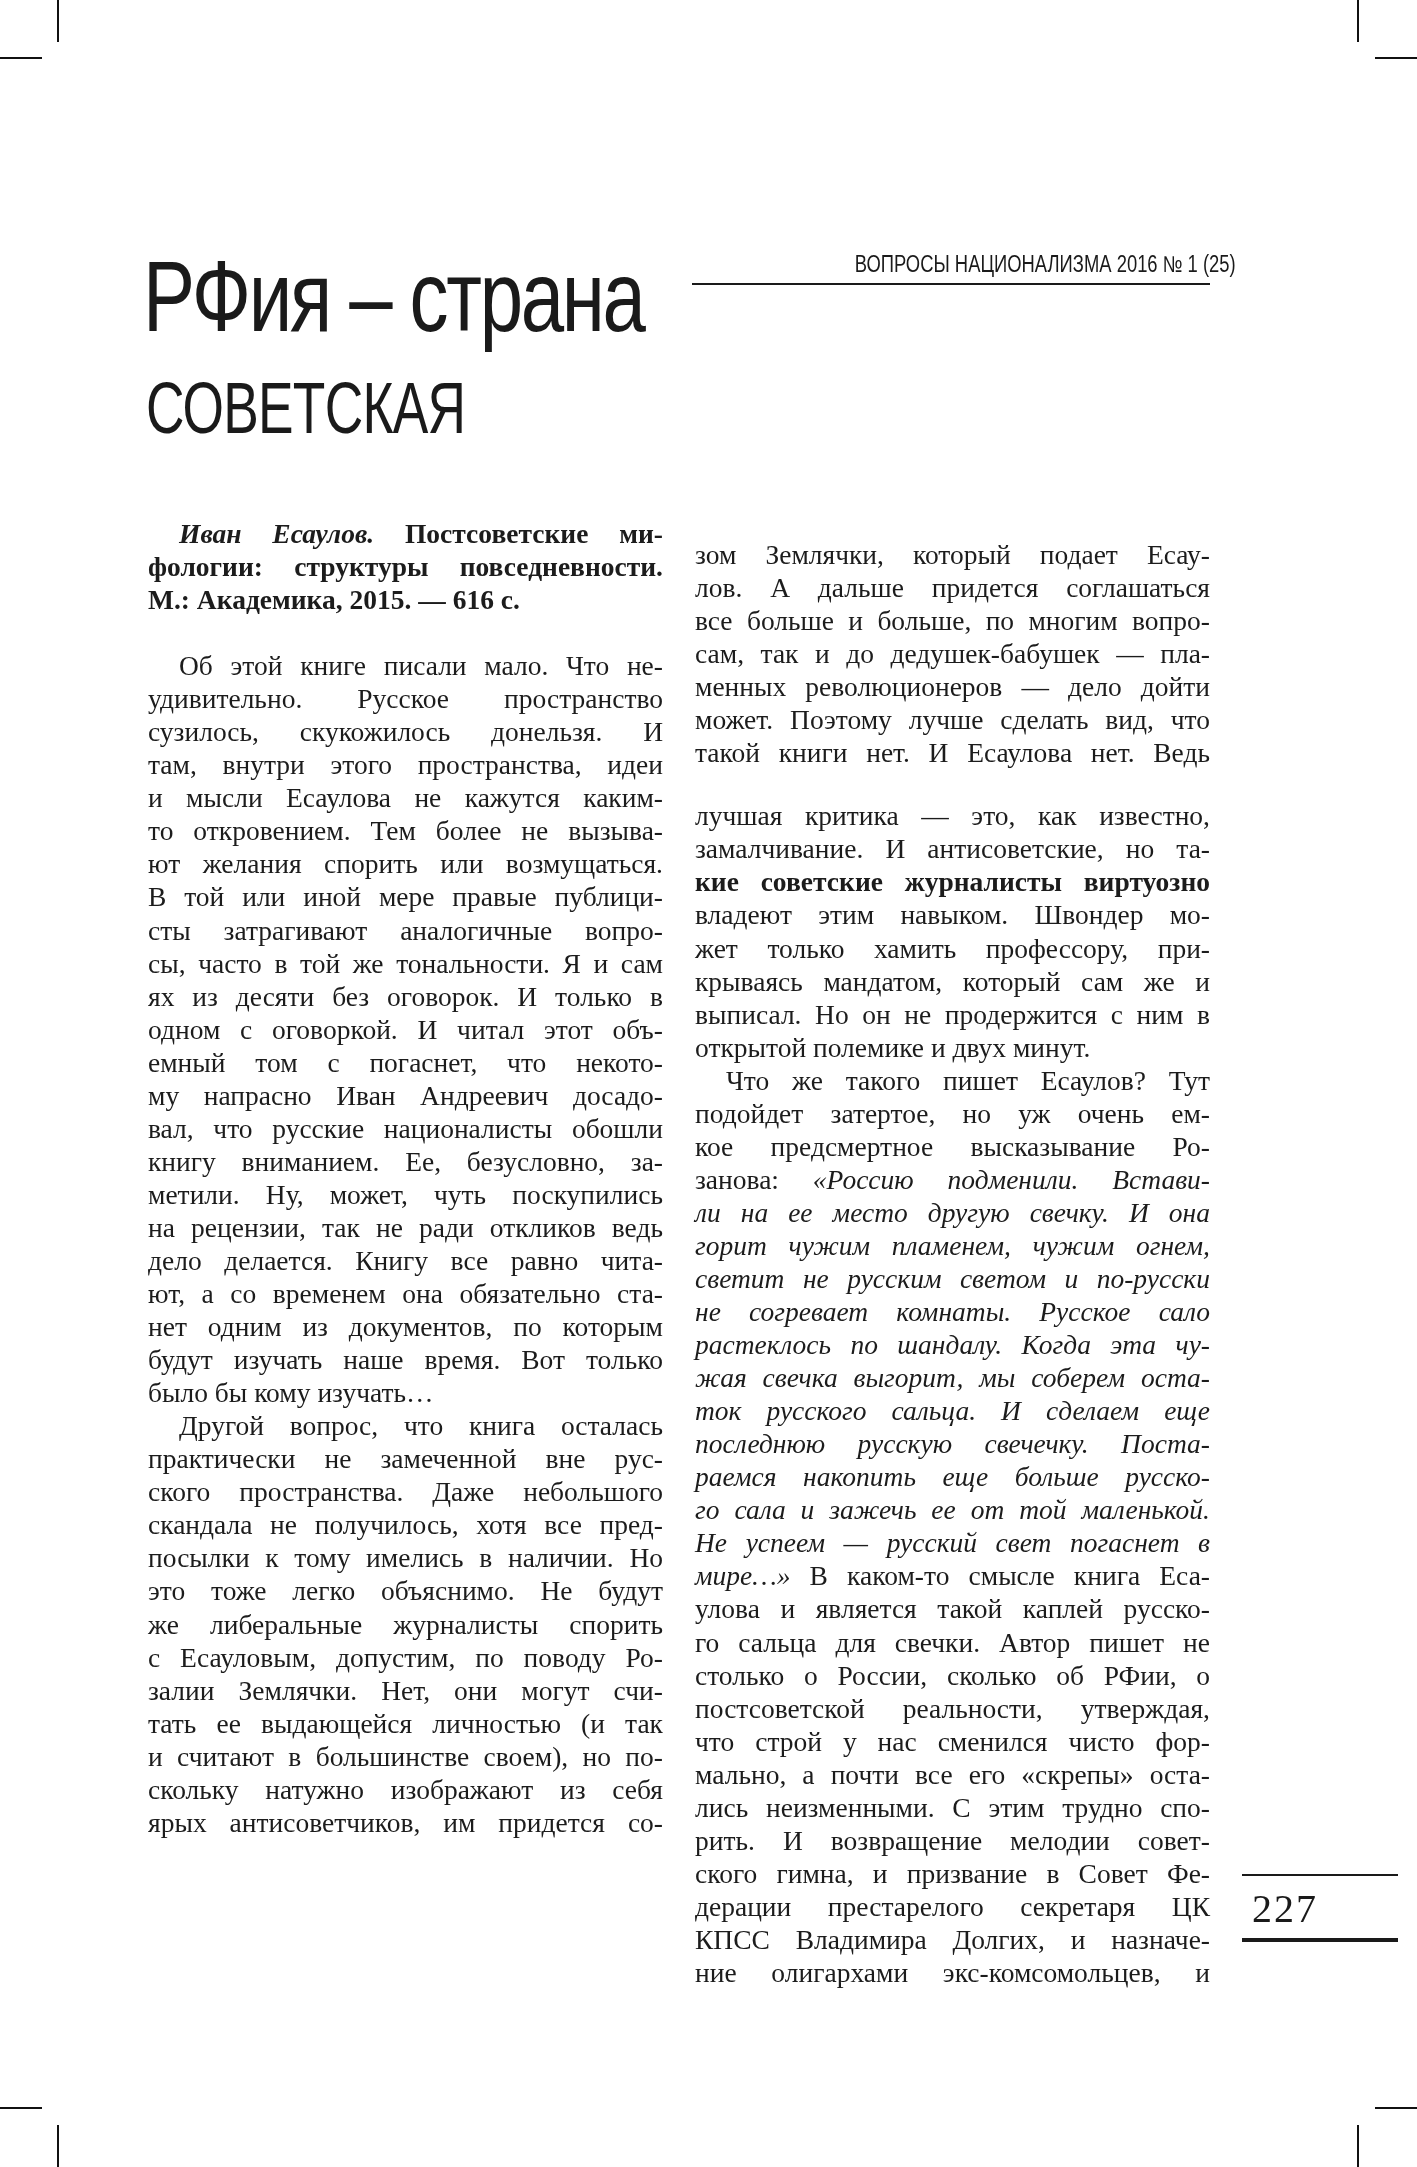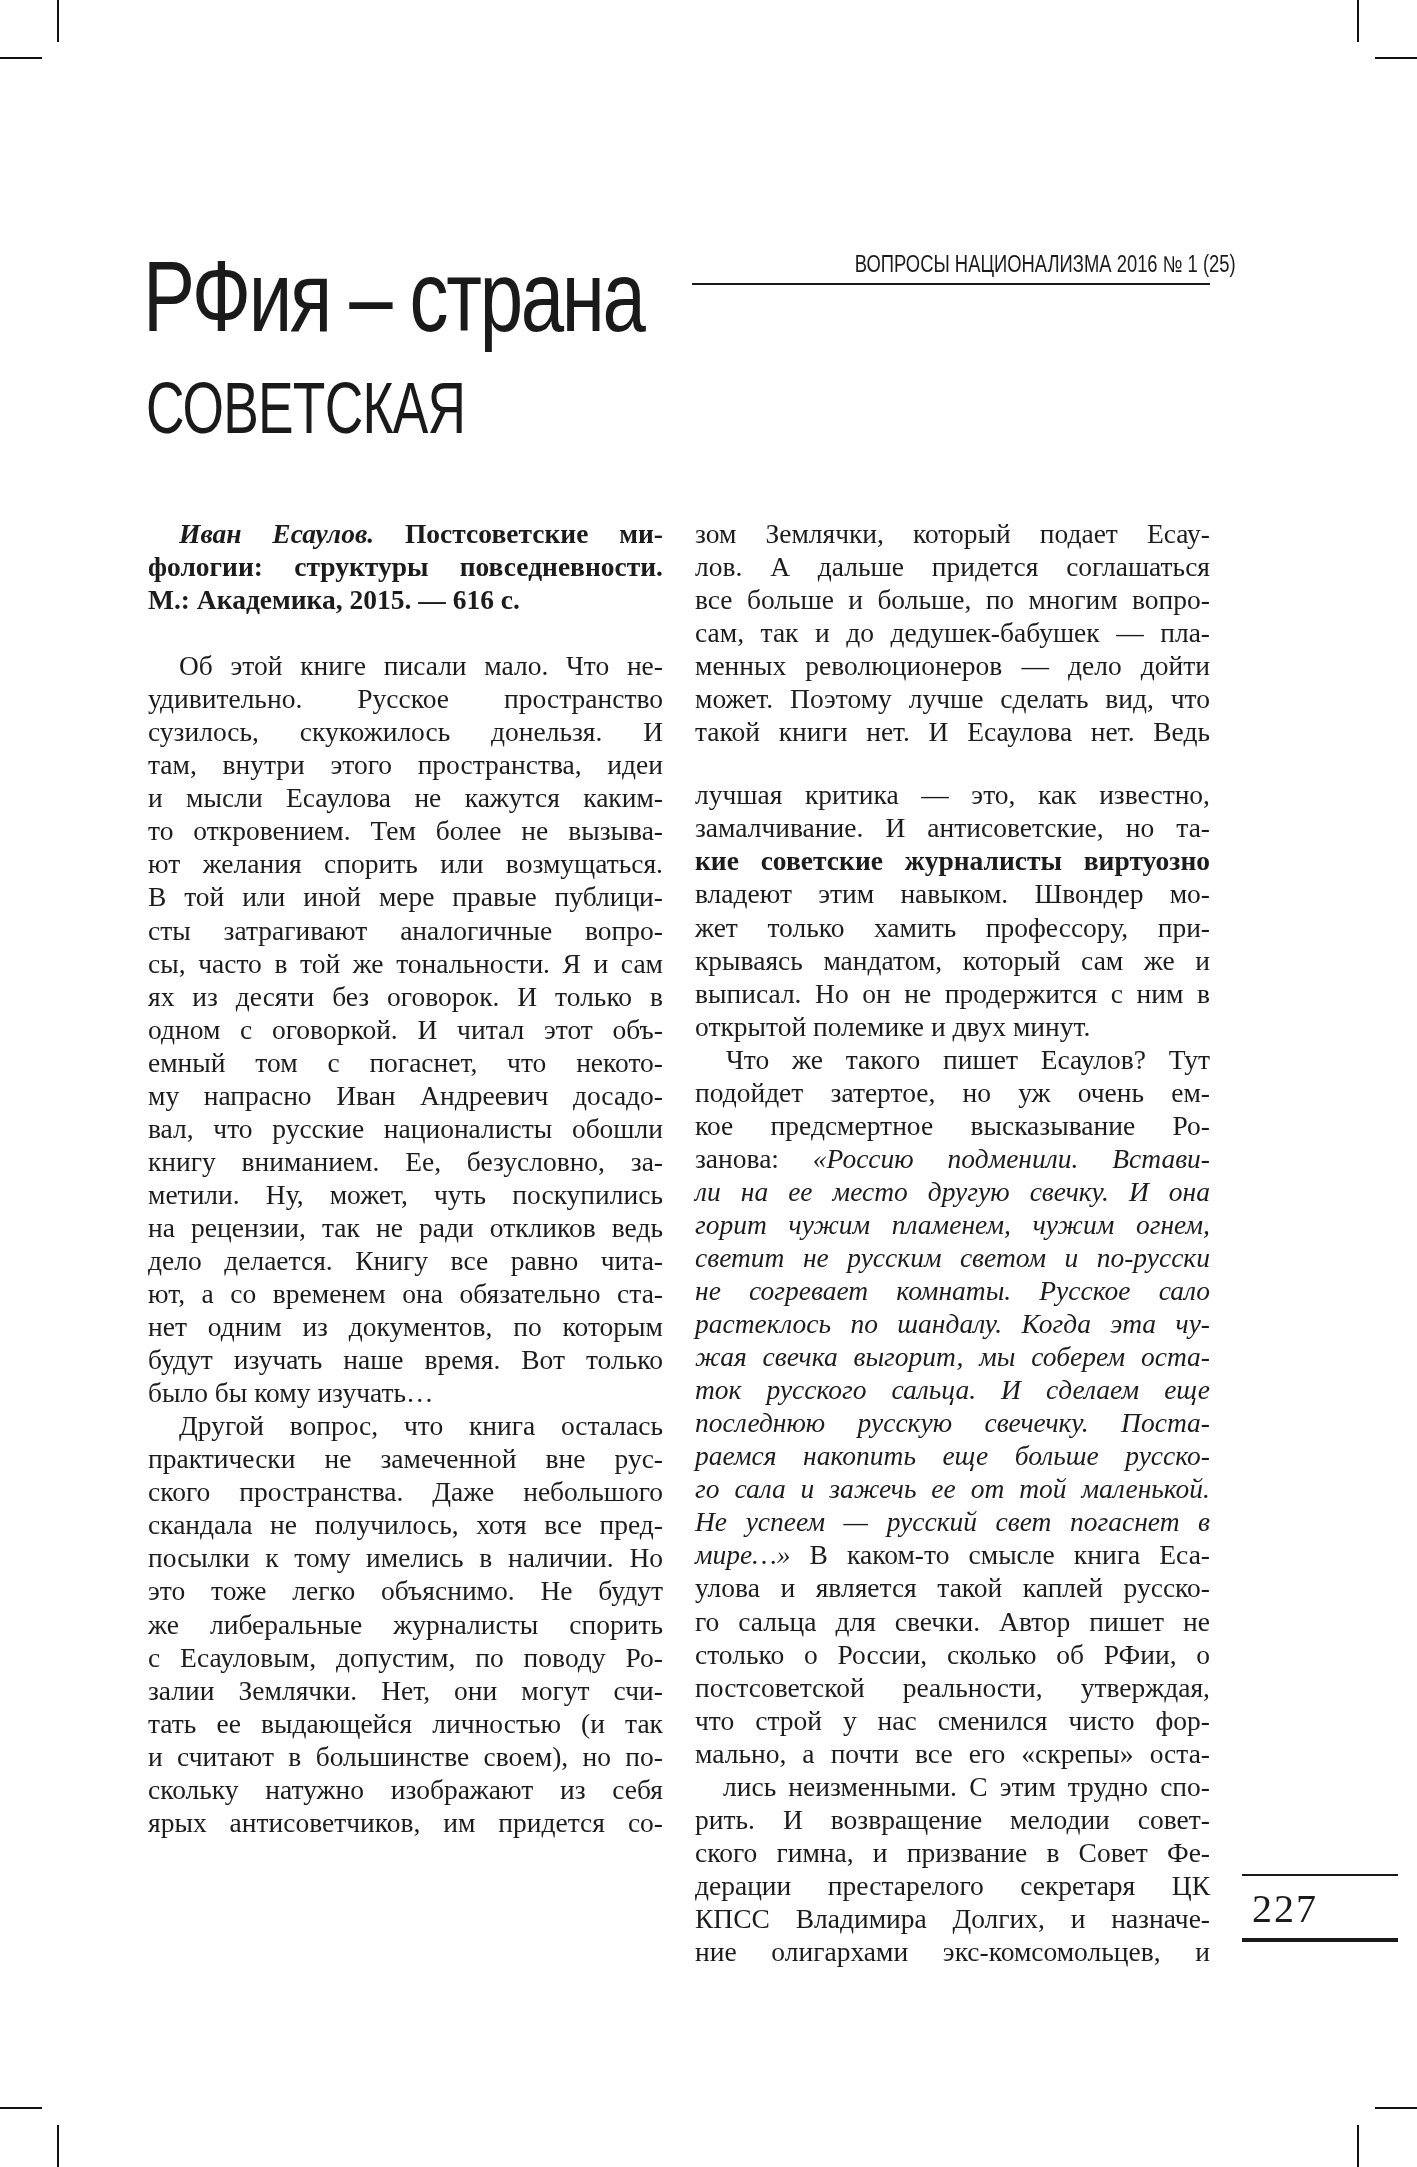--- a/index.html
+++ b/index.html
@@ -25,21 +25,21 @@
   .journal {
     position: absolute; left: 766px; top: 251px; width: 444px;
     font-family: "Liberation Sans", sans-serif; font-size: 23px; line-height: 26px;
     white-space: nowrap; color: #1a1a1a; text-align: right;
     transform: scaleX(0.80); transform-origin: right top;
   }
   .journal-rule { position: absolute; left: 692px; top: 283px; width: 518px; height: 2px; background: #1a1a1a; }
 
   .column { position: absolute; width: 515px; }
   .col-left { left: 148px; top: 517px; }
-  .col-right { left: 695px; top: 517px; }
+  .col-right { left: 695px; top: 538px; }
 
   .line {
     display: block; height: 33.05px; line-height: 33.05px;
     font-family: "Liberation Serif", serif; font-size: 27.5px;
     text-align: justify; text-align-last: justify; white-space: nowrap;
     overflow: visible; color: #1c1c1c;
   }
   .line.last { text-align-last: left; }
   .line.indent { padding-left: 31px; }
   .gap { height: 33px; }
@@ -150,21 +150,21 @@
       <div class="line" style="white-space: nowrap;"><span class="it">раемся накопить еще больше русско-</span></div>
       <div class="line" style="white-space: nowrap;"><span class="it">го сала и зажечь ее от той маленькой.</span></div>
       <div class="line" style="white-space: nowrap;"><span class="it">Не успеем — русский свет погаснет в</span></div>
       <div class="line" style="white-space: nowrap;"><span class="it">мире…»</span><span> В каком-то смысле книга Еса-</span></div>
       <div class="line" style="white-space: nowrap;"><span>улова и является такой каплей русско-</span></div>
       <div class="line" style="white-space: nowrap;"><span>го сальца для свечки. Автор пишет не</span></div>
       <div class="line" style="white-space: nowrap;"><span>столько о России, сколько об РФии, о</span></div>
       <div class="line" style="white-space: nowrap;"><span>постсоветской реальности, утверждая,</span></div>
       <div class="line" style="white-space: nowrap;"><span>что строй у нас сменился чисто фор-</span></div>
       <div class="line" style="white-space: nowrap;"><span>мально, а почти все его «скрепы» оста-</span></div>
-      <div class="line" style="white-space: nowrap; margin-left: 28px;"><span>лись неизменными. С этим трудно спо-</span></div>
+      <div class="line" style="white-space: nowrap;"><span>лись неизменными. С этим трудно спо-</span></div>
       <div class="line" style="white-space: nowrap;"><span>рить. И возвращение мелодии совет-</span></div>
       <div class="line" style="white-space: nowrap;"><span>ского гимна, и призвание в Совет Фе-</span></div>
       <div class="line" style="white-space: nowrap;"><span>дерации престарелого секретаря ЦК</span></div>
       <div class="line" style="white-space: nowrap;"><span>КПСС Владимира Долгих, и назначе-</span></div>
       <div class="line" style="white-space: nowrap;"><span>ние олигархами экс-комсомольцев, и</span></div>
     </div>
 </div>
 
 <div class="pn-rule-top"></div>
 <div class="page-number">227</div>

